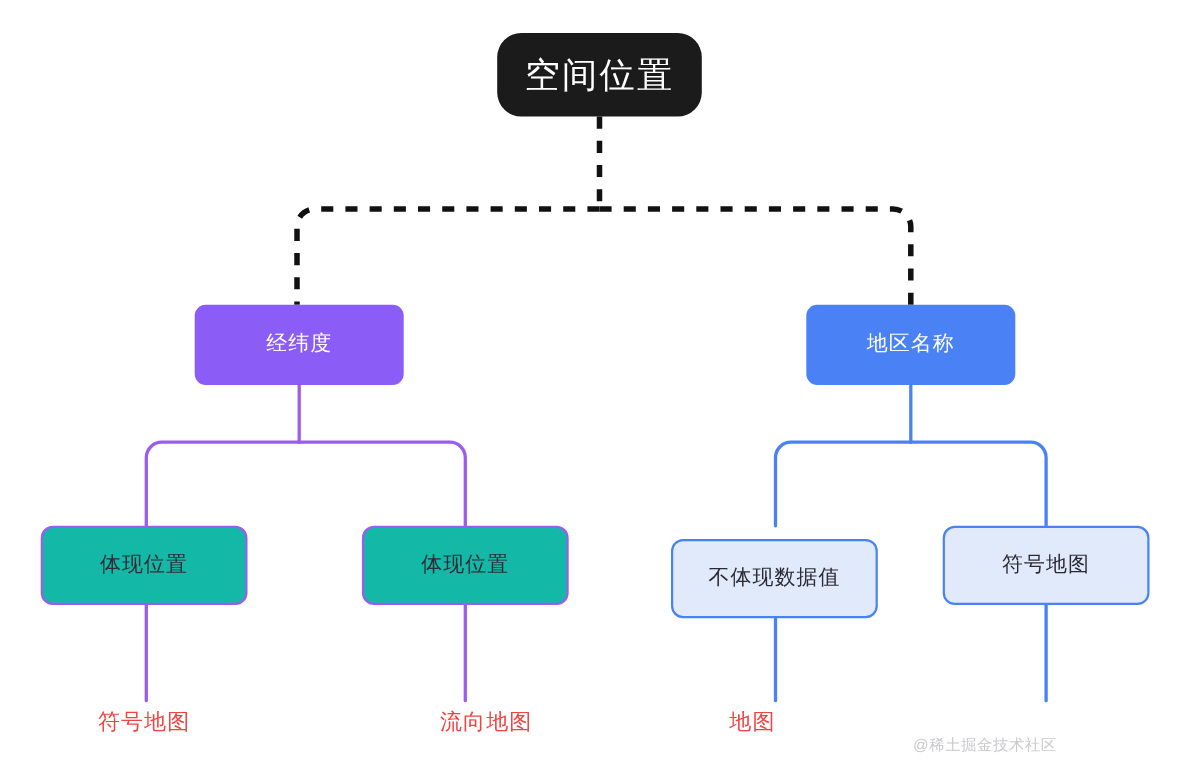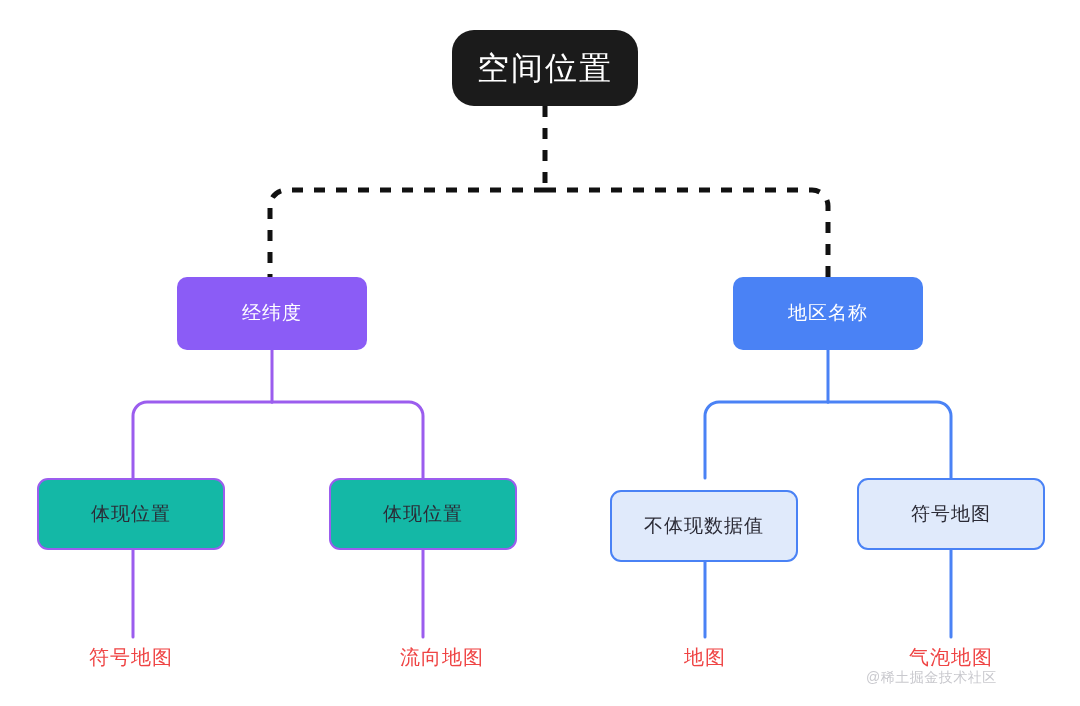--- a/index.html
+++ b/index.html
@@ -101,26 +101,26 @@
     top: 640px;
     height: 34px;
     width: 200px;
     font-size: 20px;
     letter-spacing: 1px;
     color: #ef4444;
     z-index: 3;
   }
   .leaf-a { left: 31px; }
   .leaf-b { left: 342px; }
-  .leaf-c { left: 605px; }
+  .leaf-c { left: 584px; }
   .leaf-d { left: 851px; }
   
   .watermark {
     position: absolute;
-    left: 866px;
+    left: 830px;
     top: 669px;
     font-size: 14px;
     color: #c9c9ce;
     letter-spacing: 0.5px;
     white-space: nowrap;
     z-index: 4;
   }
 </style>
 </head>
 <body>
@@ -154,17 +154,16 @@
   <div class="node node-l2 blue">地区名称</div>
 
   <div class="node node-l3 purple l3-a">体现位置</div>
   <div class="node node-l3 purple l3-b">体现位置</div>
   <div class="node node-l3 blue l3-c">不体现数据值</div>
   <div class="node node-l3 blue l3-d">符号地图</div>
 
   <div class="node node-leaf leaf-a">符号地图</div>
   <div class="node node-leaf leaf-b">流向地图</div>
   <div class="node node-leaf leaf-c">地图</div>
-  <div class="node node-leaf leaf-d">气泡地图</div>
 
   <div class="watermark">@稀土掘金技术社区</div>
 
 </div>
 
 </body></html>

